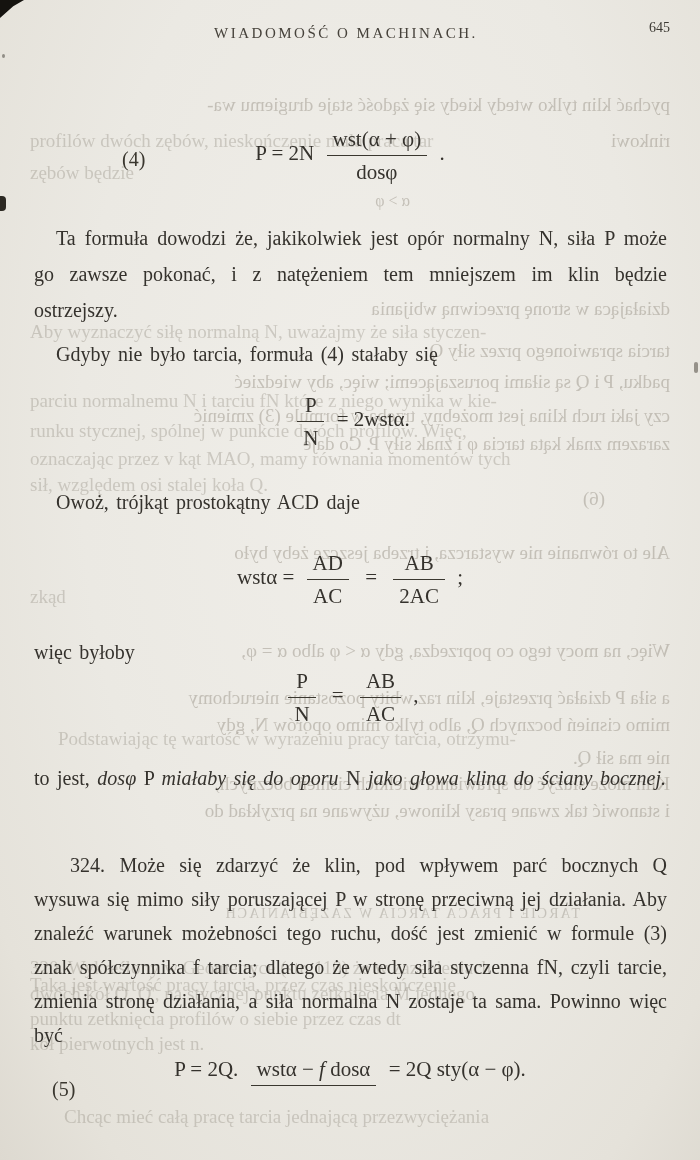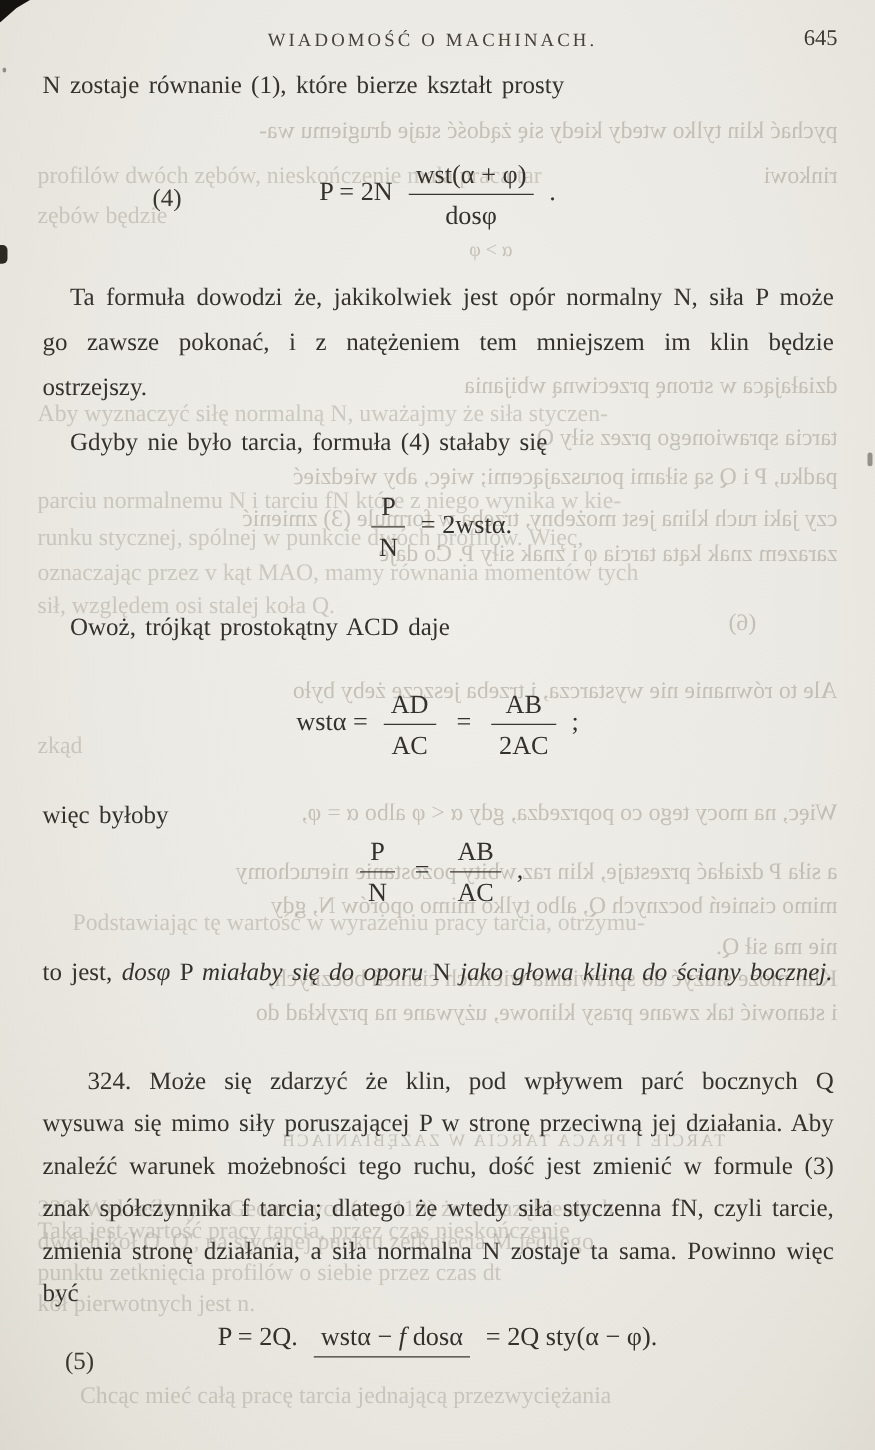--- a/index.html
+++ b/index.html
@@ -17,21 +17,21 @@
     font-size:19px;line-height:22px;white-space:nowrap;overflow:hidden;
     color:rgba(138,132,120,0.34);text-align:left;
   }
   .bl.mir{transform:scaleX(-1);color:rgba(134,128,116,0.40);}
   .bl.caps{font-size:14px;letter-spacing:2px;color:rgba(138,132,120,0.38);}
   .bl.small{font-size:16px;}
   
   .ink{position:absolute;inset:0;z-index:2;}
   .running-head{position:absolute;top:24px;left:0;width:692px;text-align:center;}
   .head-title{font-size:15px;letter-spacing:2.5px;color:#46423b;}
-  .page-number{position:absolute;top:20px;right:30px;font-size:18px;color:#3c3933;}
+  .page-number{position:absolute;top:20px;right:30px;font-size:14px;color:#3c3933;}
   .body{
     position:absolute;left:34px;width:633px;margin:0;
     font-size:20px;line-height:36px;text-align:justify;word-spacing:2.5px;
   }
   .ind{text-indent:22px;}
   .it{font-style:italic;}
   .equation{position:absolute;left:0;width:700px;text-align:center;font-size:21px;}
   .eq-label{position:absolute;font-size:20px;color:#3a372f;}
   .frac{display:inline-block;vertical-align:middle;text-align:center;margin:0 7px;line-height:26px;}
   .frac .num{display:block;padding:0 6px 3px;border-bottom:1.5px solid #3a372f;}
@@ -85,21 +85,20 @@
     <div class="bl" style="top:1106px;margin-left:34px;">Chcąc mieć całą pracę tarcia jednającą przezwyciężania</div>
   </div>
 
   <div class="ink">
 
     <header class="running-head">
       <span class="head-title">WIADOMOŚĆ O MACHINACH.</span>
     </header>
     <span class="page-number">645</span>
 
-    <p class="body" style="top:50px;">N zostaje równanie (1), które bierze kształt prosty</p>
 
     <div class="equation" style="top:126px;">
       <span class="eq-label" style="left:122px;top:22px;">(4)</span>
       <span class="eq-body">
         <span>P = 2N</span>
         <span class="frac">
           <span class="num">wst(α + φ)</span>
           <span class="den">dosφ</span>
         </span>
         <span>.</span>

